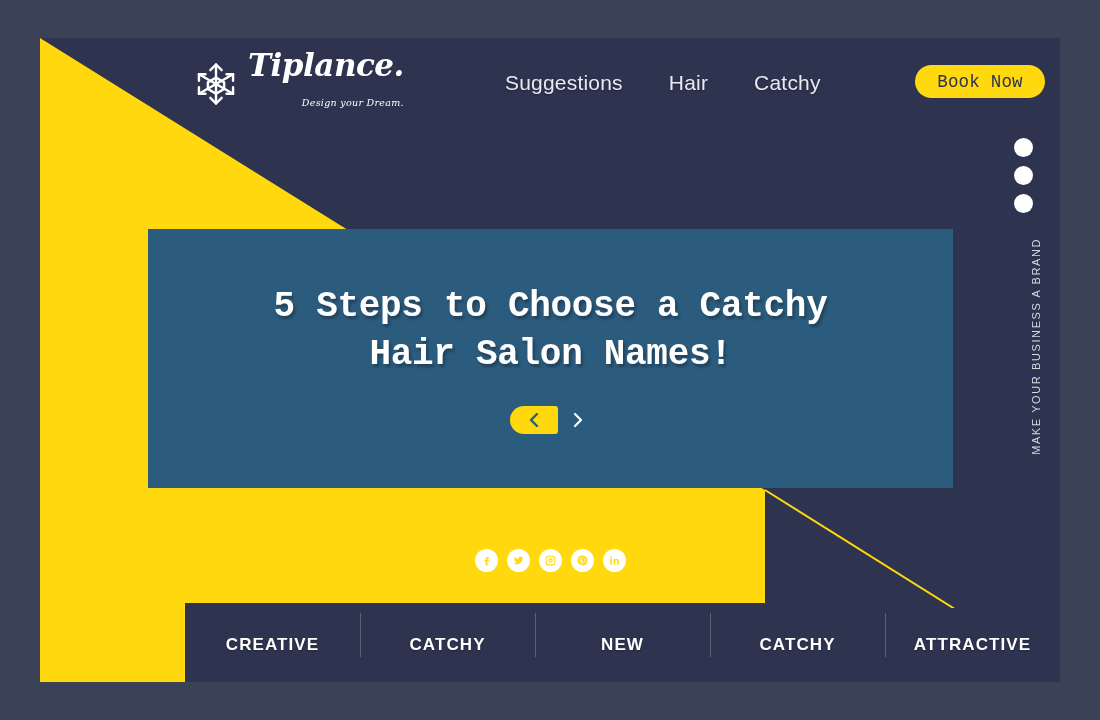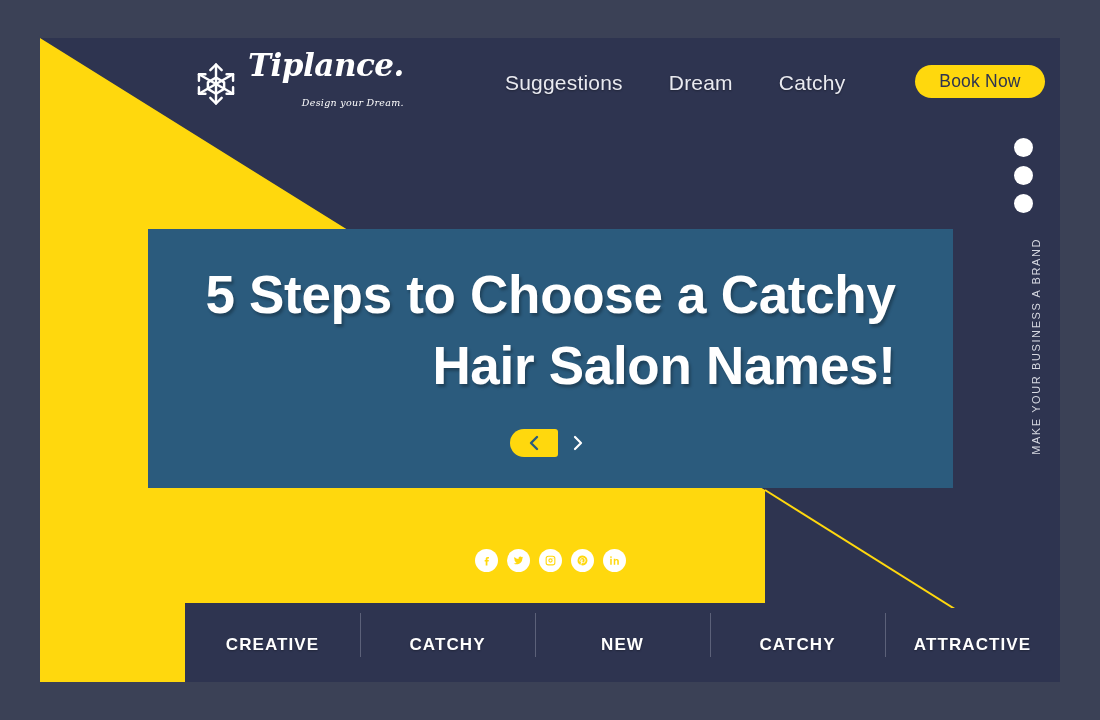--- a/index.html
+++ b/index.html
@@ -85,21 +85,21 @@
   .book-btn {
     position:absolute; left:875px; top:27px;
     width:130px; height:33px;
     background:#ffd80d;
     border:none; border-radius:17px;
     color:#2e3450;
     font-size:17.5px;
     font-weight:400;
     letter-spacing:0.2px;
     cursor:pointer;
-    font-family:Liberation Sans, sans-serif;
+    font-family:Liberation Mono, monospace;
   }
 
   
   .dots {
     position:absolute; right:27px; top:100px;
     display:flex; flex-direction:column; gap:9px;
     z-index:20;
   }
   .dot {
     width:19px; height:19px; border-radius:50%;
@@ -119,28 +119,29 @@
   
   .hero {
     position:absolute; left:108px; top:191px;
     width:805px; height:259px;
     background:#2b5b7d;
     z-index:10;
     display:flex; flex-direction:column;
     align-items:center; justify-content:center;
   }
   .hero-title {
-    font-size:53px;
+    font-size:36px;
     font-weight:bold;
     color:#ffffff;
-    text-align:right;
+    text-align:center;
     line-height:1.33;
     letter-spacing:-0.3px;
     text-shadow:2px 3px 3px rgba(0,0,0,.28);
     padding:0 40px;
+    font-family:Liberation Mono, monospace;
   }
   .hero-nav {
     display:flex; align-items:center; gap:6px;
     margin-top:28px;
   }
   .arrow-prev {
     width:48px; height:28px;
     background:#ffd80d;
     border:none;
     border-radius:14px 3px 3px 14px;
@@ -227,21 +228,21 @@
           </g>
         </svg>
         <span class="logo-text">
           <span class="logo-name">Tiplance.</span>
           <span class="logo-tag">Design your Dream.</span>
         </span>
       </div>
 
       <nav class="nav">
         <span class="nav-item">Suggestions</span>
-        <span class="nav-item">Dream</span>
+        <span class="nav-item">Hair</span>
         <span class="nav-item">Catchy</span>
       </nav>
 
       <button class="book-btn">Book Now</button>
     </div>
 
     <div class="dots">
       <span class="dot"></span>
       <span class="dot"></span>
       <span class="dot"></span>

